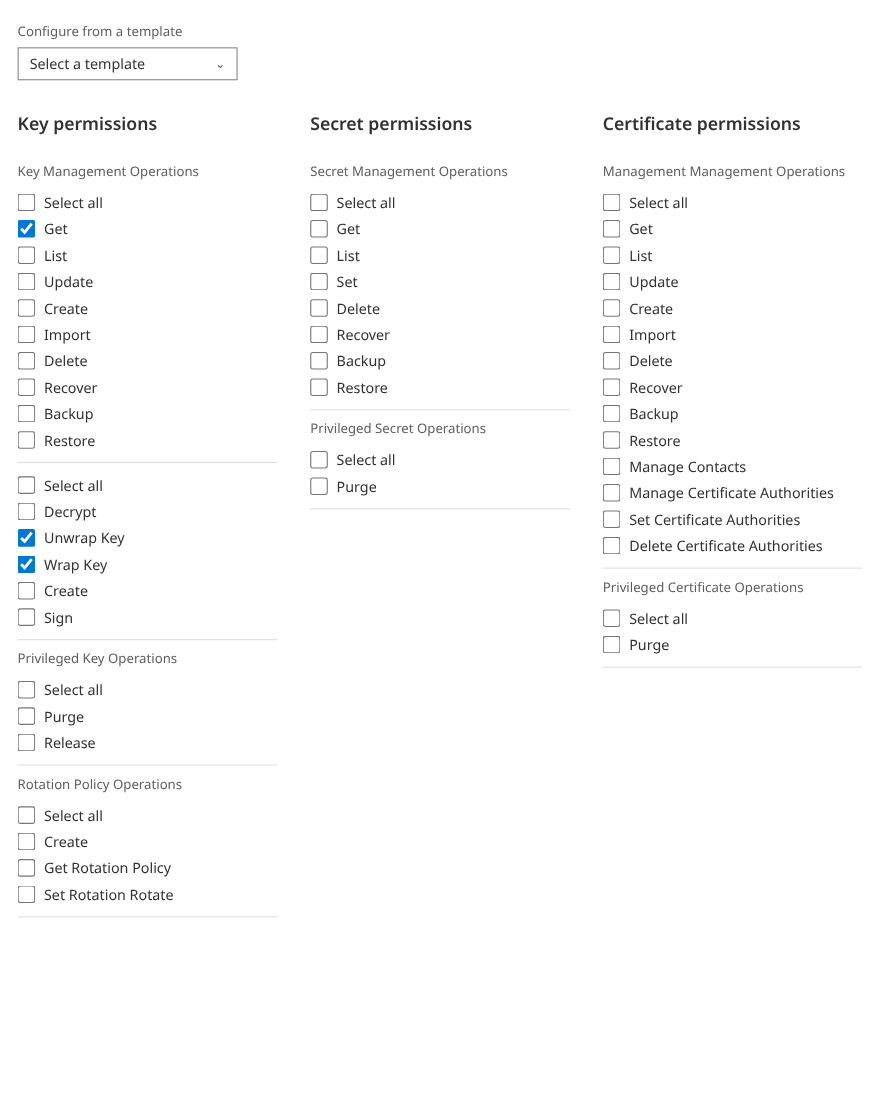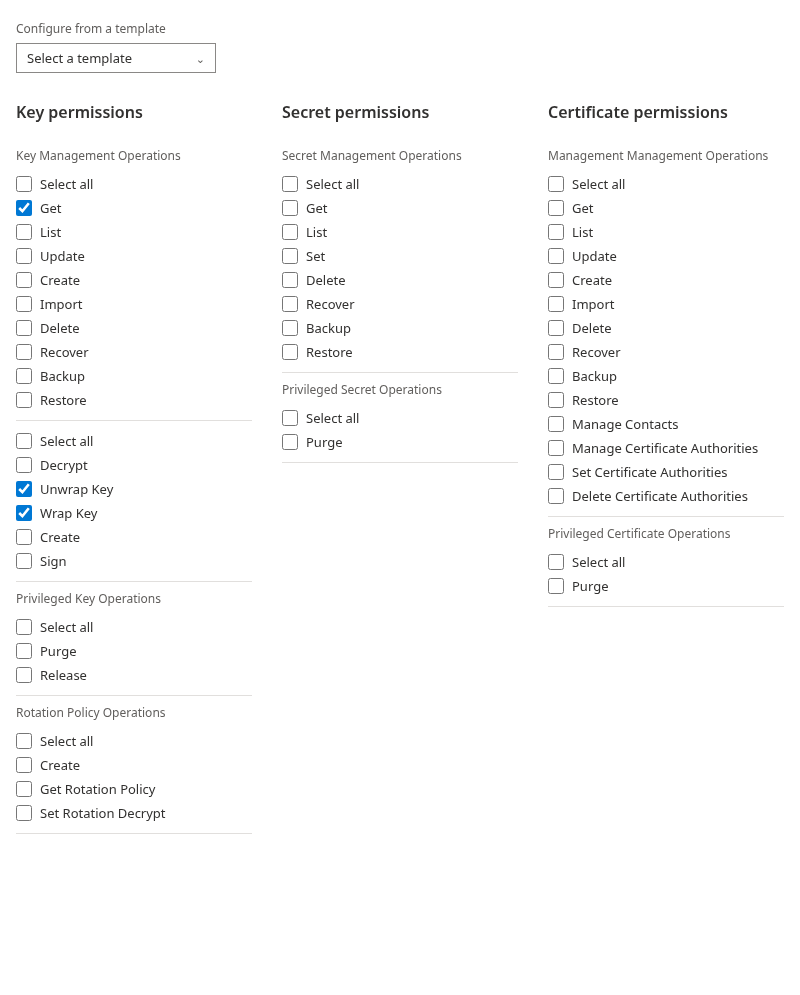--- a/index.html
+++ b/index.html
@@ -187,21 +187,21 @@
         <div class="checkbox-item">
           <input type="checkbox" style="">
           <span>Create</span>
         </div>
         <div class="checkbox-item">
           <input type="checkbox" style="">
           <span>Get Rotation Policy</span>
         </div>
         <div class="checkbox-item">
           <input type="checkbox" style="">
-          <span>Set Rotation Decrypt</span>
+          <span>Set Rotation Rotate</span>
         </div>
         <hr class="divider">
       </div>
     </div>
     <div class="col-2">
       <div class="column-header">Secret permissions</div>
       <div class="section-group">
         <div class="section-label">Secret Management Operations</div>
         <div class="checkbox-item">
           <input type="checkbox" style="">

